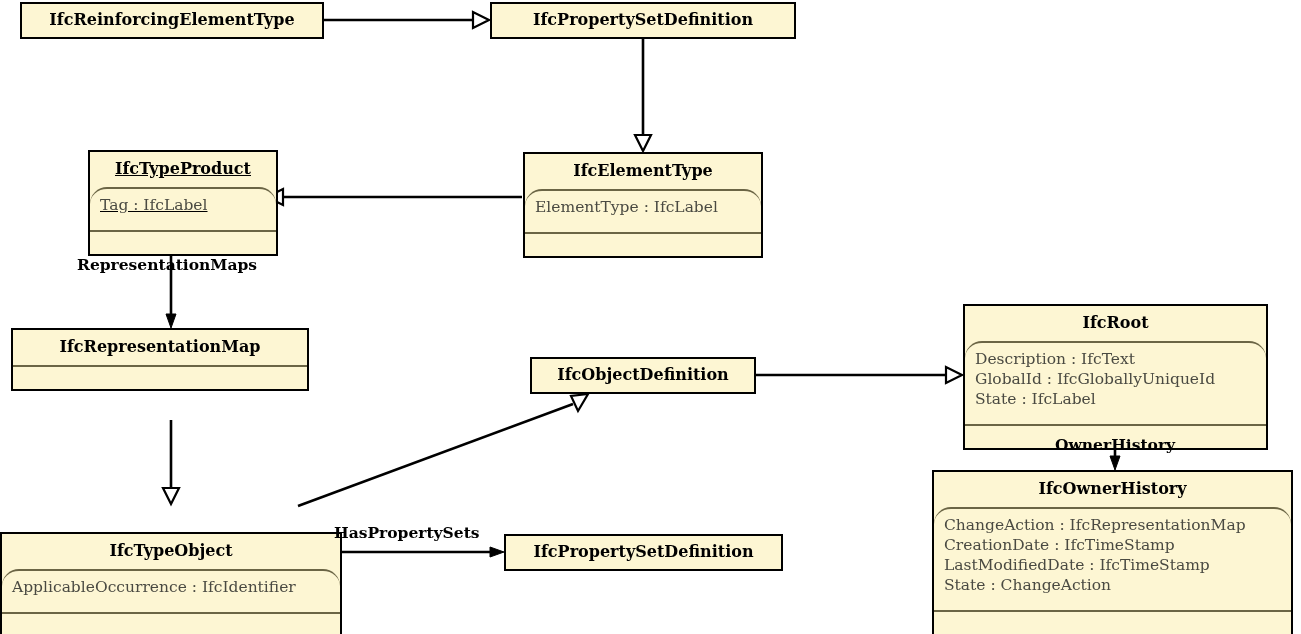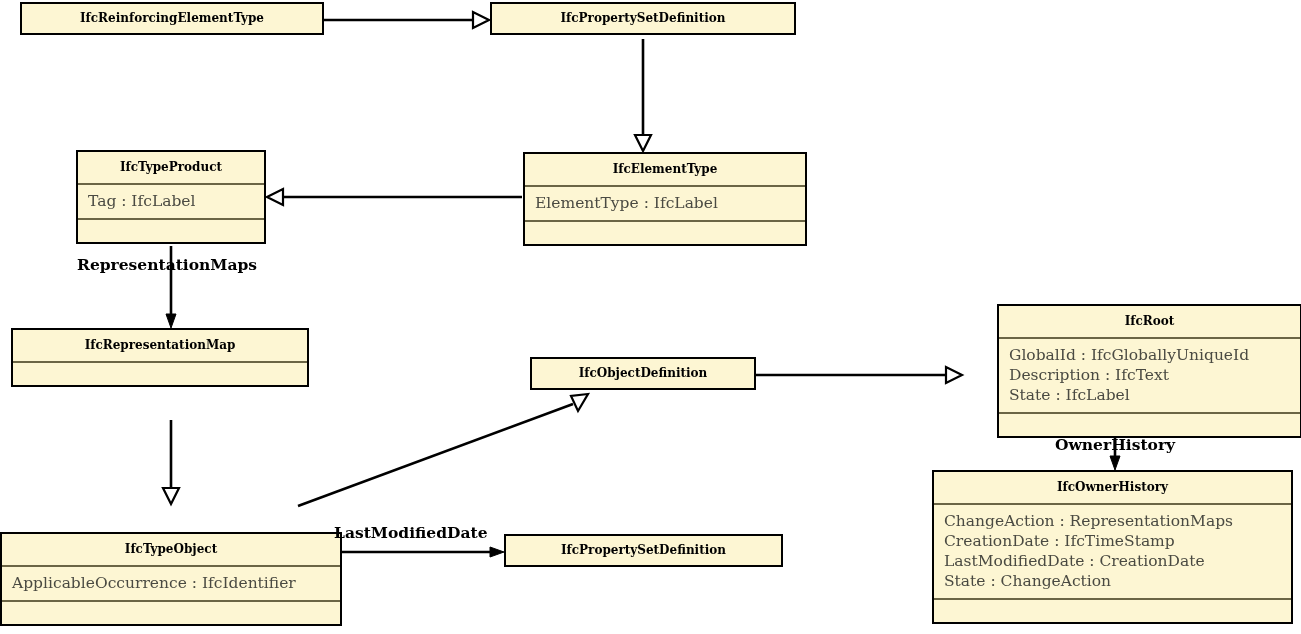--- a/index.html
+++ b/index.html
@@ -18,29 +18,30 @@
   .uml-class {
     position: absolute;
     box-sizing: border-box;
     background: #fdf6d3;
     border: 2px solid #000000;
     color: #000000;
   }
   .uml-name {
     text-align: center;
     font-weight: bold;
-    font-size: 12px;
+    font-size: 16px;
     line-height: 1;
     padding: 9px 10px 10px 10px;
     white-space: nowrap;
     color: #000000;
   }
   .uml-attrs {
     border-top: 2px solid #6b6545;
-    padding: 6px 10px 7px 10px;
+    padding: 6px 10px 15px 10px;
+    border-radius: 17px;
   }
   .uml-attr {
     font-size: 15.5px;
     line-height: 20px;
     color: #4a4a42;
     white-space: nowrap;
   }
   .uml-empty {
     border-top: 2px solid #6b6545;
     height: 22px;
@@ -119,77 +120,77 @@
   </svg>
 
   <div class="uml-class compact" style="left:20px; top:2px; width:304px;">
     <div class="uml-name">IfcReinforcingElementType</div>
   </div>
 
   <div class="uml-class compact" style="left:490px; top:2px; width:306px;">
     <div class="uml-name">IfcPropertySetDefinition</div>
   </div>
 
-  <div class="uml-class" style="left:76px; top:150px; width:190px;">
+  <div class="uml-class" style="left:88px; top:150px; width:190px;text-decoration:underline;">
     <div class="uml-name">IfcTypeProduct</div>
     <div class="uml-attrs">
       <div class="uml-attr">Tag : IfcLabel</div>
     </div>
     <div class="uml-empty"></div>
   </div>
 
-  <div class="uml-class" style="left:523px; top:152px; width:284px;">
+  <div class="uml-class" style="left:523px; top:152px; width:240px;">
     <div class="uml-name">IfcElementType</div>
     <div class="uml-attrs">
       <div class="uml-attr">ElementType : IfcLabel</div>
     </div>
     <div class="uml-empty"></div>
   </div>
 
   <div class="uml-class" style="left:11px; top:328px; width:298px;">
     <div class="uml-name">IfcRepresentationMap</div>
     <div class="uml-empty"></div>
   </div>
 
   <div class="uml-class compact" style="left:530px; top:357px; width:226px;">
     <div class="uml-name">IfcObjectDefinition</div>
   </div>
 
-  <div class="uml-class" style="left:997px; top:304px; width:305px;">
+  <div class="uml-class" style="left:963px; top:304px; width:305px;">
     <div class="uml-name">IfcRoot</div>
     <div class="uml-attrs">
+      <div class="uml-attr">Description : IfcText</div>
       <div class="uml-attr">GlobalId : IfcGloballyUniqueId</div>
-      <div class="uml-attr">Description : IfcText</div>
       <div class="uml-attr">State : IfcLabel</div>
     </div>
     <div class="uml-empty"></div>
   </div>
 
   <div class="uml-class" style="left:0px; top:532px; width:342px;">
     <div class="uml-name">IfcTypeObject</div>
     <div class="uml-attrs">
       <div class="uml-attr">ApplicableOccurrence : IfcIdentifier</div>
     </div>
     <div class="uml-empty"></div>
   </div>
 
   <div class="uml-class compact" style="left:504px; top:534px; width:279px;">
     <div class="uml-name">IfcPropertySetDefinition</div>
   </div>
 
   <div class="uml-class" style="left:932px; top:470px; width:361px;">
     <div class="uml-name">IfcOwnerHistory</div>
     <div class="uml-attrs">
-      <div class="uml-attr">ChangeAction : RepresentationMaps</div>
+      <div class="uml-attr">ChangeAction : IfcRepresentationMap</div>
       <div class="uml-attr">CreationDate : IfcTimeStamp</div>
-      <div class="uml-attr">LastModifiedDate : CreationDate</div>
+      <div class="uml-attr">LastModifiedDate : IfcTimeStamp</div>
       <div class="uml-attr">State : ChangeAction</div>
     </div>
     <div class="uml-empty"></div>
   </div>
 
   <div class="edge-label" style="left:77px; top:257px;">RepresentationMaps</div>
 
-  <div class="edge-label" style="left:334px; top:525px;">LastModifiedDate</div>
+  <div class="edge-label" style="left:334px; top:525px;">HasPropertySets</div>
 
   <div class="edge-label" style="left:1055px; top:437px;">OwnerHistory</div>
 
 </div>
 
 </body></html>

